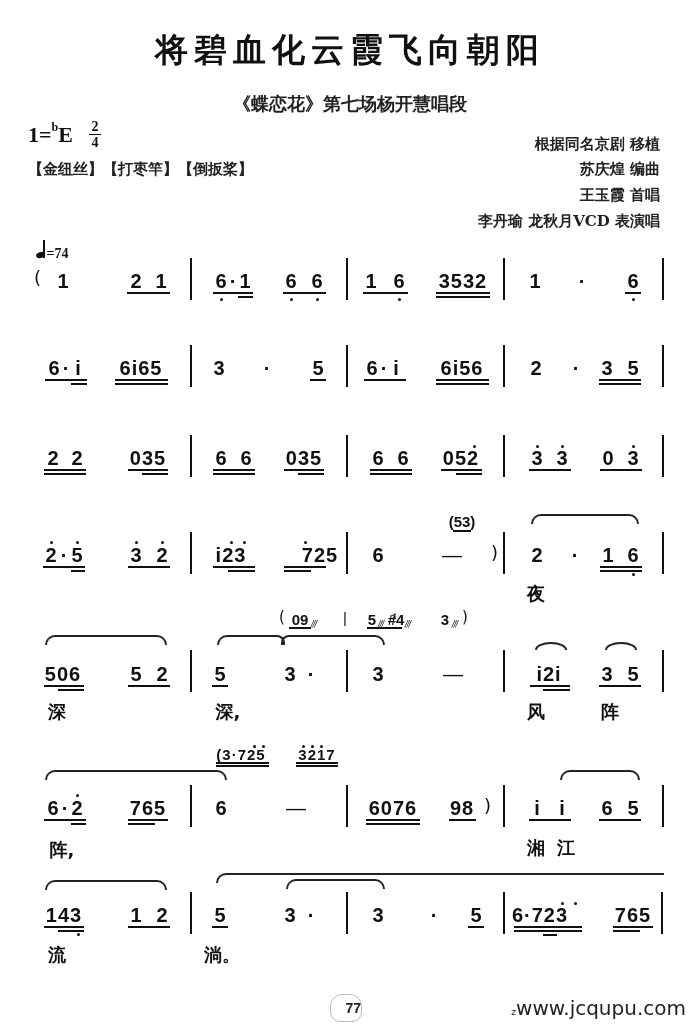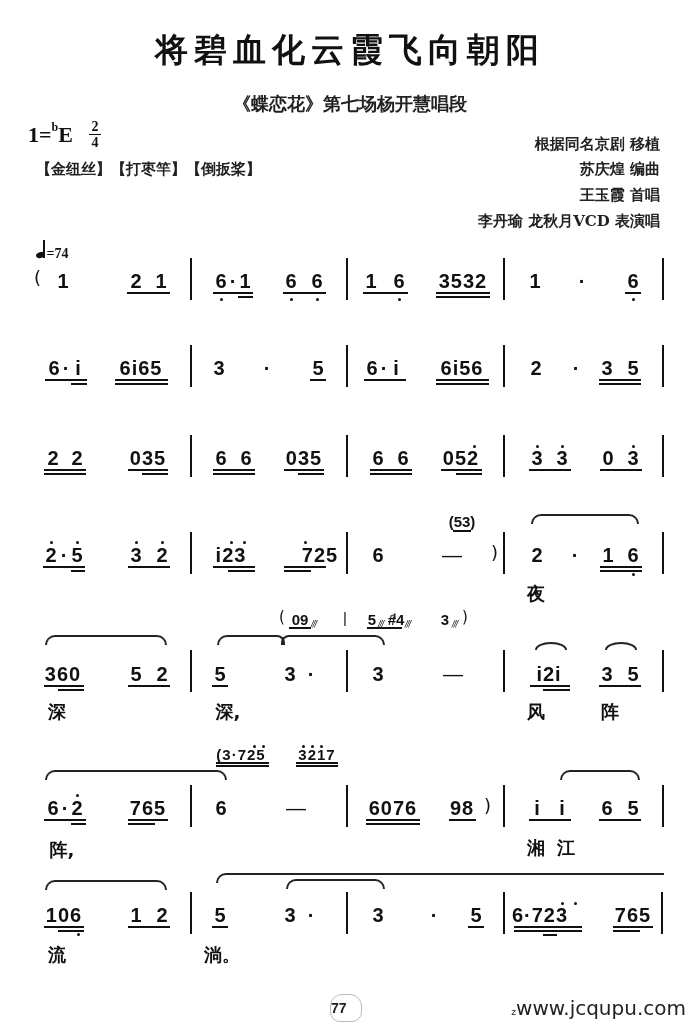--- a/index.html
+++ b/index.html
@@ -4,36 +4,36 @@
 <style>
   html, body { margin:0; padding:0; background:#ffffff; }
   body { width:700px; height:1029px; position:relative; overflow:hidden; color:#111; font-family:"DejaVu Sans", sans-serif; }
   .abs { position:absolute;font-weight:bold; }
   .title { left:0; width:700px; top:28px; text-align:center; font-family:"DejaVu Serif", serif; font-weight:bold; font-size:33px; letter-spacing:6px; color:#111; }
   .subtitle { left:0; width:700px; top:92px; text-align:center; font-family:"DejaVu Serif", serif; font-size:18px; color:#222; }
   .key { left:28px; top:122px; font-family:"Liberation Serif", serif; font-weight:bold; font-size:22px; }
   .key sup { font-size:12px; vertical-align:top; position:relative; top:-2px; }
   .tsig { position:absolute; left:89px; top:120px; font-family:"Liberation Serif", serif; font-weight:bold; font-size:14px; line-height:13px; text-align:center; width:12px; }
   .tsig .bar { display:block; border-top:1.5px solid #111; margin:1px 0; }
-  .tags { left:28px; top:160px; font-size:15px; font-weight:bold; color:#222;margin-left:8px; }
+  .tags { left:28px; top:160px; font-size:15px; font-weight:bold; color:#222; }
   .credit { right:40px; font-family:"DejaVu Serif", serif; font-size:15px; color:#222; text-align:right; }
   .tempo { left:36px; top:240px; font-family:"Liberation Serif", serif; font-weight:bold; font-size:14px; }
   .tempo .head { display:inline-block; width:9px; height:6px; background:#111; border-radius:50%; transform:rotate(-20deg); vertical-align:baseline; position:relative; }
   .tempo .stem { display:inline-block; width:1.5px; height:18px; background:#111; position:relative; left:-2px; top:0; vertical-align:baseline; }
   .bl { position:absolute; width:2px; background:#111; }
   .n { position:absolute; font-family:"Liberation Sans", sans-serif; font-weight:bold; font-size:20px; color:#111; line-height:20px; transform:translateX(-50%); white-space:nowrap; }
   .ns { font-size:15px; line-height:15px; }
   .u { position:absolute; height:2px; background:#111; }
   .dt { position:absolute; width:3px; height:3px; background:#111; border-radius:50%; }
   .lyr { position:absolute; font-family:"DejaVu Sans", sans-serif; font-weight:bold; font-size:18px; color:#111; transform:translateX(-50%); }
   .arc { position:absolute; border:2px solid #222; border-bottom:none; border-radius:10px 10px 0 0; height:8px; }
   .arcs { position:absolute; border:2px solid #222; border-bottom:none; border-radius:50% 50% 0 0 / 100% 100% 0 0; height:6px; }
   .paren { position:absolute; font-family:"DejaVu Sans", sans-serif; font-size:18px; color:#111; }
   .trem { position:absolute; font-size:8px; font-style:italic; color:#111; letter-spacing:-1px; }
-  .pagenum { position:absolute; left:330px; top:994px; width:30px; height:26px; border:1.5px solid #bbb; border-radius:12px 12px 10px 10px; text-align:left; font-family:"Liberation Sans", sans-serif; font-weight:bold; font-size:14px; line-height:26px; color:#222; }
+  .pagenum { position:absolute; left:330px; top:994px; width:30px; height:26px; border:1.5px solid #bbb; border-radius:12px 12px 10px 10px; text-align:right; font-family:"Liberation Sans", sans-serif; font-weight:bold; font-size:14px; line-height:26px; color:#222; }
   .site { position:absolute; right:14px; top:996px; font-family:"DejaVu Sans", sans-serif; font-size:20px; color:#222; }
   .site small { font-size:9px; }
 </style>
 </head>
 <body>
 
 <div class="abs title">将碧血化云霞飞向朝阳</div>
 <div class="abs subtitle">《蝶恋花》第七场杨开慧唱段</div>
 
 <div class="abs key">
@@ -226,21 +226,21 @@
   <div class="trem" style="left:378px;top:620px">///</div>
   <div class="n" style="left:394px;top:606px;font-size:9px">♯</div>
   <div class="n ns" style="left:396px;top:612px">#4</div>
   <div class="u" style="left:367px;top:627px;width:35px;height:1.5px"></div>
   <div class="trem" style="left:405px;top:620px">///</div>
   <div class="n ns" style="left:445px;top:612px">3</div>
   <div class="trem" style="left:452px;top:620px">///</div>
   <div class="paren" style="left:462px;top:608px;font-size:15px">)</div>
 
   <div class="arc" style="left:45px;top:635px;width:118px"></div>
-  <div class="n" style="left:63px;top:664px;letter-spacing:1px">360</div>
+  <div class="n" style="left:63px;top:664px;letter-spacing:1px">506</div>
   <div class="u" style="left:44px;top:685px;width:40px"></div>
   <div class="u" style="left:58px;top:689px;width:26px"></div>
   <div class="n" style="left:136px;top:664px">5</div>
   <div class="n" style="left:162px;top:664px">2</div>
   <div class="u" style="left:128px;top:685px;width:42px"></div>
   <div class="bl" style="left:190px;top:650px;height:42px"></div>
 
   <div class="arc" style="left:217px;top:635px;width:64px;border-radius:10px 8px 0 0"></div>
   <div class="arc" style="left:281px;top:635px;width:100px;border-radius:8px 10px 0 0"></div>
   <div class="n" style="left:220px;top:664px">5</div>
@@ -315,21 +315,21 @@
   <div class="u" style="left:599px;top:819px;width:42px"></div>
   <div class="bl" style="left:662px;top:785px;height:42px"></div>
 
   <div class="lyr" style="left:62px;top:838px">阵,</div>
   <div class="lyr" style="left:536px;top:836px">湘</div>
   <div class="lyr" style="left:566px;top:836px">江</div>
 </div>
 
 <div>
   <div class="arc" style="left:45px;top:880px;width:118px"></div>
-  <div class="n" style="left:64px;top:905px;letter-spacing:1px">106</div>
+  <div class="n" style="left:64px;top:905px;letter-spacing:1px">143</div>
   <div class="u" style="left:44px;top:926px;width:40px"></div>
   <div class="u" style="left:58px;top:930px;width:26px"></div>
   <div class="dt" style="left:77px;top:933px"></div>
   <div class="n" style="left:136px;top:905px">1</div>
   <div class="n" style="left:162px;top:905px">2</div>
   <div class="u" style="left:128px;top:926px;width:42px"></div>
   <div class="bl" style="left:190px;top:892px;height:42px"></div>
 
   <div class="arc" style="left:216px;top:873px;width:446px;border-radius:10px 0 0 0;border-right:none"></div>
   <div class="arc" style="left:286px;top:879px;width:95px"></div>

